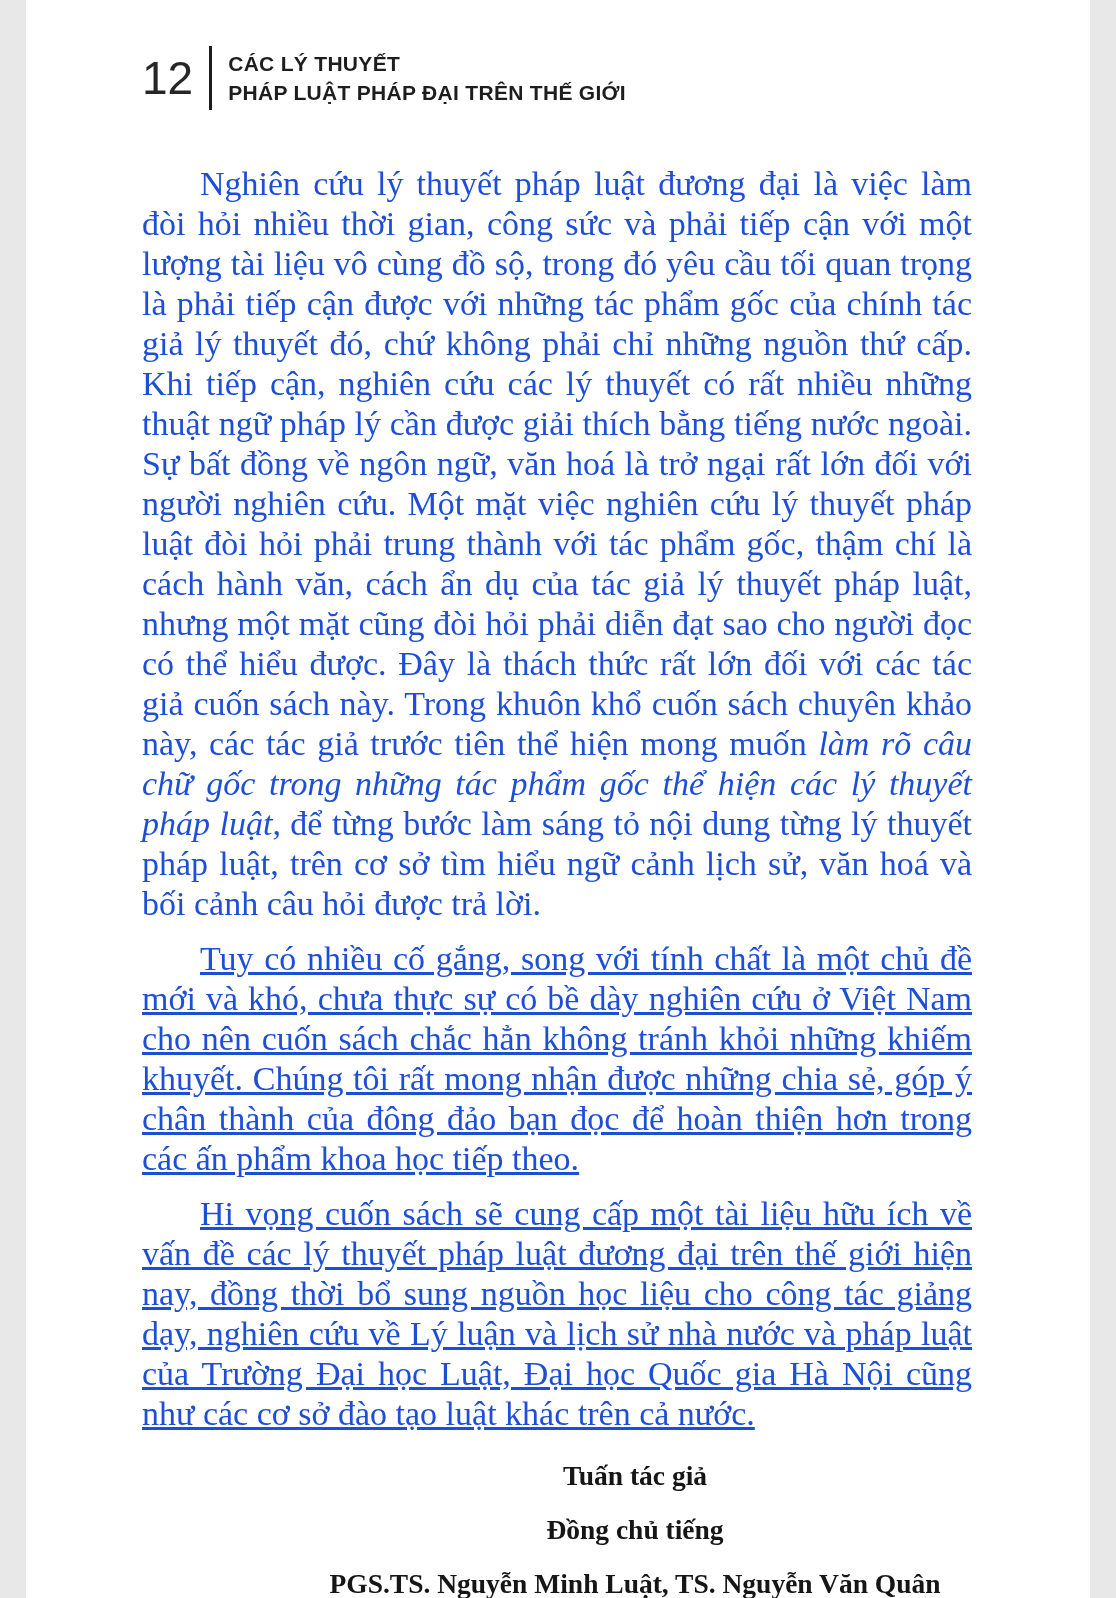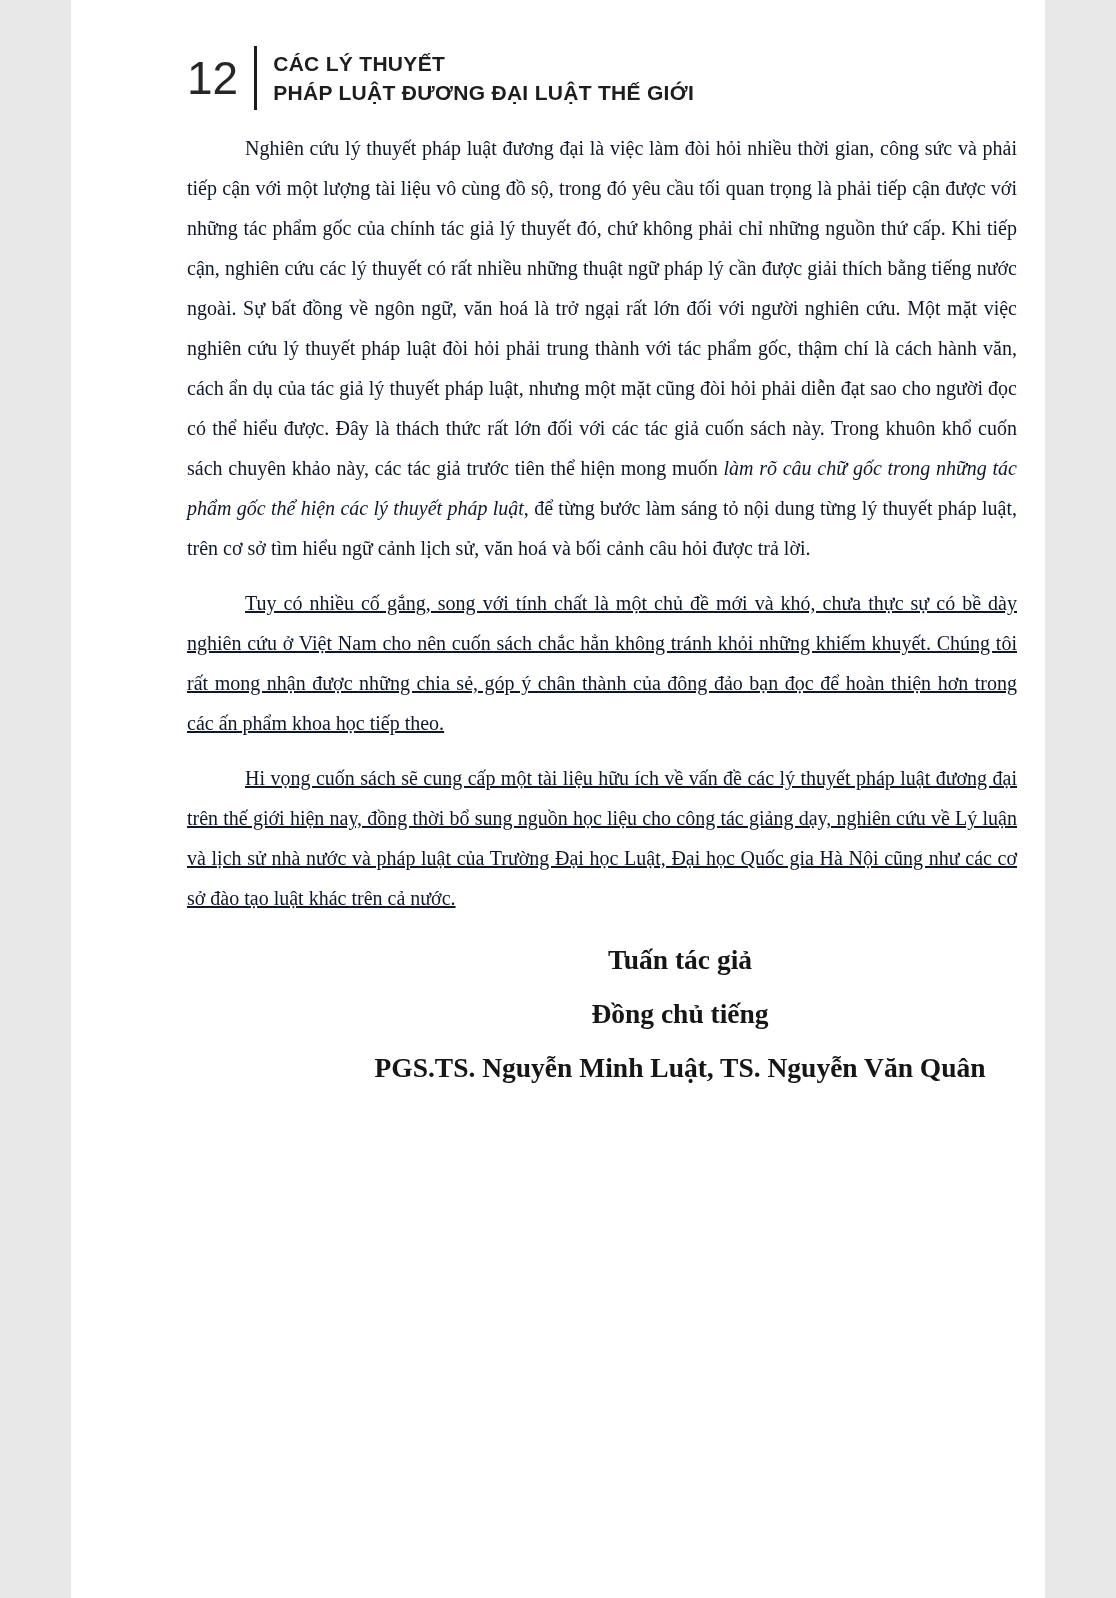--- a/index.html
+++ b/index.html
@@ -2,21 +2,21 @@
 <html><head>
 <meta charset="utf-8">
 <style>
   html, body {
     margin: 0;
     padding: 0;
     background: #e8e8e8;
   }
   .page {
     position: relative;
-    width: 974px;
+    width: 1064px;
     height: 1598px;
     margin: 0 auto;
     background: #ffffff;
     color: #1b1b1b;
     font-family: "Liberation Serif", serif;
     overflow: hidden;
     box-sizing: border-box;
   }
 
   
@@ -43,26 +43,26 @@
     font-family: "Liberation Sans", sans-serif;
     font-weight: 700;
     font-size: 21px;
     line-height: 29px;
     color: #1d1d1d;
     letter-spacing: 0.3px;
   }
 
   
   .body-text {
-    margin: 18px 130px 0 116px;
+    margin: 54px 130px 0 116px;
     width: 830px;
-    font-size: 20px;
+    font-size: 34px;
     line-height: 40px;
     text-align: justify;
-    color: #0f172a;
+    color: #1d4ed8;
   }
   .body-text p.para {
     margin: 0;
     text-indent: 58px;
   }
   .body-text p.para + p.para {
     margin-top: 15px;
     text-decoration: underline;
   }
   .italic { font-style: italic; }
@@ -85,21 +85,21 @@
 </head>
 <body>
 
 <div class="page">
 
   <div class="header">
     <div class="page-number">12</div>
     <div class="header-divider"></div>
     <div class="header-title">
       <div>CÁC LÝ THUYẾT</div>
-      <div>PHÁP LUẬT ĐƯƠNG ĐẠI LUẬT THẾ GIỚI</div>
+      <div>PHÁP LUẬT PHÁP ĐẠI TRÊN THẾ GIỚI</div>
     </div>
   </div>
 
   <div class="body-text">
       <p class="para"><span>Nghiên cứu lý thuyết pháp luật đương đại là việc làm đòi hỏi nhiều thời gian, công sức và phải tiếp cận với một lượng tài liệu vô cùng đồ sộ, trong đó yêu cầu tối quan trọng là phải tiếp cận được với những tác phẩm gốc của chính tác giả lý thuyết đó, chứ không phải chỉ những nguồn thứ cấp. Khi tiếp cận, nghiên cứu các lý thuyết có rất nhiều những thuật ngữ pháp lý cần được giải thích bằng tiếng nước ngoài. Sự bất đồng về ngôn ngữ, văn hoá là trở ngại rất lớn đối với người nghiên cứu. Một mặt việc nghiên cứu lý thuyết pháp luật đòi hỏi phải trung thành với tác phẩm gốc, thậm chí là cách hành văn, cách ẩn dụ của tác giả lý thuyết pháp luật, nhưng một mặt cũng đòi hỏi phải diễn đạt sao cho người đọc có thể hiểu được. Đây là thách thức rất lớn đối với các tác giả cuốn sách này. Trong khuôn khổ cuốn sách chuyên khảo này, các tác giả trước tiên thể hiện mong muốn </span><span class="italic">làm rõ câu chữ gốc trong những tác phẩm gốc thể hiện các lý thuyết pháp luật</span><span>, để từng bước làm sáng tỏ nội dung từng lý thuyết pháp luật, trên cơ sở tìm hiểu ngữ cảnh lịch sử, văn hoá và bối cảnh câu hỏi được trả lời.</span></p>
       <p class="para"><span>Tuy có nhiều cố gắng, song với tính chất là một chủ đề mới và khó, chưa thực sự có bề dày nghiên cứu ở Việt Nam cho nên cuốn sách chắc hẳn không tránh khỏi những khiếm khuyết. Chúng tôi rất mong nhận được những chia sẻ, góp ý chân thành của đông đảo bạn đọc để hoàn thiện hơn trong các ấn phẩm khoa học tiếp theo.</span></p>
       <p class="para"><span>Hi vọng cuốn sách sẽ cung cấp một tài liệu hữu ích về vấn đề các lý thuyết pháp luật đương đại trên thế giới hiện nay, đồng thời bổ sung nguồn học liệu cho công tác giảng dạy, nghiên cứu về Lý luận và lịch sử nhà nước và pháp luật của Trường Đại học Luật, Đại học Quốc gia Hà Nội cũng như các cơ sở đào tạo luật khác trên cả nước.</span></p>
     </div>
 
   <div class="signature">

